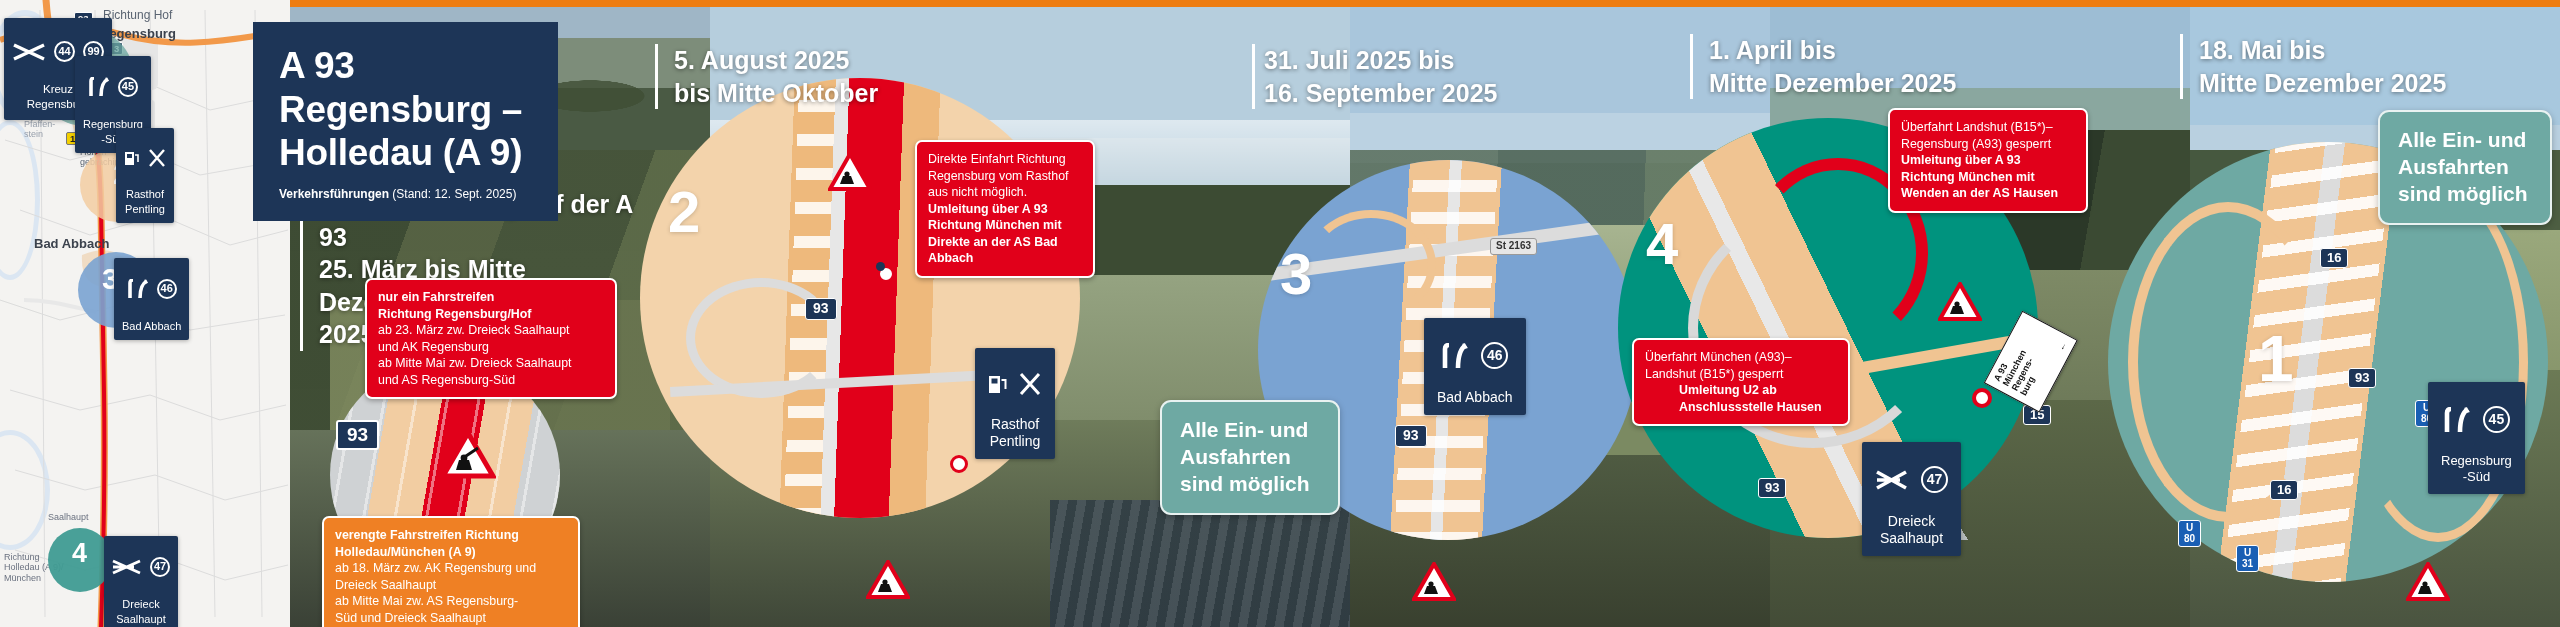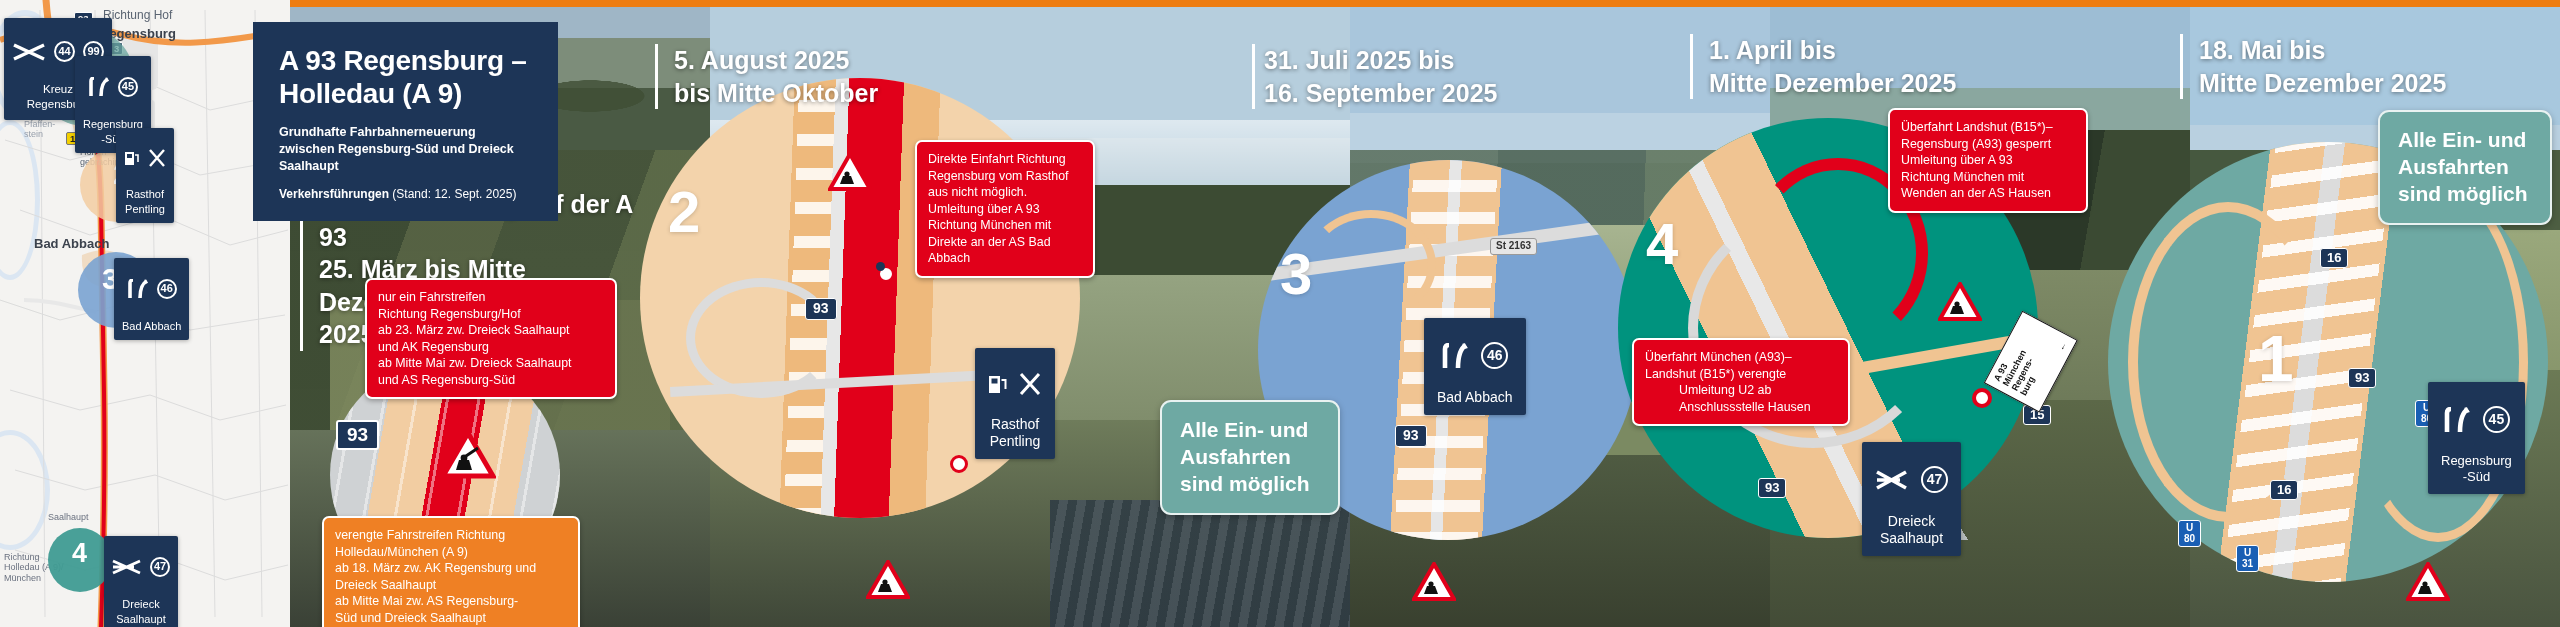--- a/index.html
+++ b/index.html
@@ -36,34 +36,34 @@
     position:absolute; z-index:40; color:#fff; font-weight:bold;
     font-size:25px; line-height:1.3; padding-left:16px;
     border-left:3px solid #ffffff; text-shadow:0 1px 4px rgba(0,0,0,.45);
     white-space:pre-line;
   }
 
   .titlebox {
     position:absolute; z-index:45; background:#1d3557; color:#fff;
     padding:22px 26px 20px 26px; width:305px;
   }
-  .titlebox h1 { font-size:28px; line-height:1.18; font-weight:bold; letter-spacing:-.3px; }
+  .titlebox h1 { font-size:37px; line-height:1.18; font-weight:bold; letter-spacing:-.3px; }
   .titlebox .sub { font-size:12.5px; font-weight:bold; line-height:1.35; margin-top:14px; }
   .titlebox .stand { font-size:12px; margin-top:12px; }
   .titlebox .stand b { font-weight:bold; }
 
   .callout {
     position:absolute; z-index:50; border-radius:7px; color:#fff;
     padding:9px 11px; font-size:12.4px; line-height:1.33;
     border:2px solid #fff; box-shadow:0 2px 5px rgba(0,0,0,.3);
   }
   .callout.red { background:#e1001a; }
   .callout.orange { background:#ef8024; }
   .callout .ln { display:block; }
-  .callout .ln.b { font-weight:normal; }
+  .callout .ln.b { font-weight:bold; }
 
   .bigteal {
     position:absolute; z-index:50; background:#6ea9a3; color:#fff;
     border-radius:11px; padding:15px 18px; font-size:21px; font-weight:bold;
     line-height:1.28; white-space:pre-line; border:2px solid rgba(255,255,255,.85);
     box-shadow:0 2px 6px rgba(0,0,0,.25);
   }
 
   
   .circle {
@@ -290,21 +290,20 @@
         </svg>
         <div class="numcirc" style="width:20px;height:20px;font-size:11px;">47</div>
       </div>
       <span style="font-size:11px;">Dreieck
 Saalhaupt</span>
     </div>
   </div>
 
   <div class="titlebox" style="left:253px;top:22px;">
     <h1>A 93 Regensburg – Holledau (A 9)</h1>
-    <div class="sub">Grundhafte Fahrbahnerneuerung zwischen Regensburg-Süd und Dreieck Saalhaupt</div>
     <div class="stand">
       <b>Verkehrsführungen</b><span> (Stand: 12. Sept. 2025)</span>
     </div>
   </div>
 
   <div class="hdr" style="left:300px;top:188px;width:340px;">Verkehrsführung auf der A 93
 25. März bis Mitte Dezember
 2025</div>
 
   <div class="circle" style="left:330px;top:360px;width:230px;height:230px;background:#cfd2d4;">
@@ -476,21 +475,21 @@
   <div class="callout red" style="left:1888px;top:108px;width:200px;">
     <span class="ln">Überfahrt Landshut (B15*)–</span>
     <span class="ln">Regensburg (A93) gesperrt</span>
     <span class="ln b">Umleitung über A 93</span>
     <span class="ln b">Richtung München mit</span>
     <span class="ln b">Wenden an der AS Hausen</span>
   </div>
 
   <div class="callout red" style="left:1632px;top:338px;width:218px;">
     <span class="ln">Überfahrt München (A93)–</span>
-    <span class="ln">Landshut (B15*) verengte</span>
+    <span class="ln">Landshut (B15*) gesperrt</span>
     <span style="display:block;padding-left:34px;">
       <span class="ln b">Umleitung U2 ab</span>
       <span class="ln b">Anschlussstelle Hausen</span>
     </span>
   </div>
 
   <div class="sign" style="left:1862px;top:442px;padding:9px 13px;">
     <div class="glyphs" style="gap:12px;">
       <svg width="34" height="24" viewBox="0 0 34 24">
         <path d="M2 4 L31 20 M2 20 L31 4 M2 12 L25 12" stroke="#fff" stroke-width="3.6"></path>

